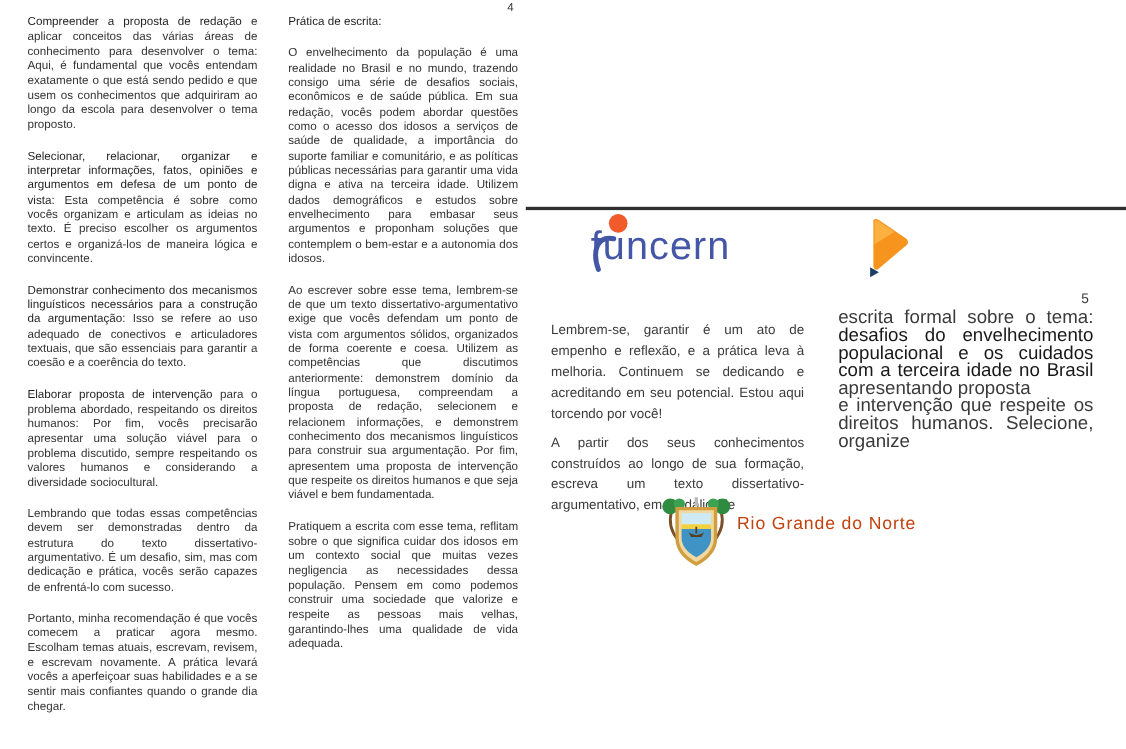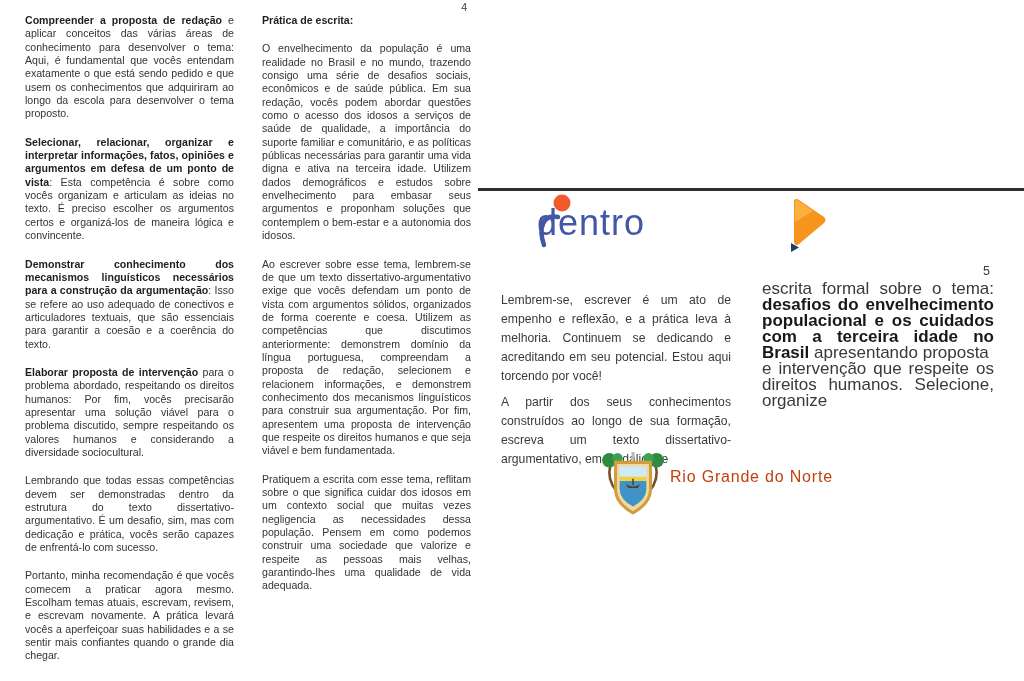--- a/index.html
+++ b/index.html
@@ -5,21 +5,21 @@
   html,body{margin:0;padding:0;}
   body{
     width:1024px;height:681px;position:relative;overflow:hidden;
     background:#ffffff;
     font-family:"Liberation Sans","DejaVu Sans",sans-serif;
     color:#333333;
   }
   
   .doc-col{position:absolute;text-align:justify;}
   .doc-col p{margin:0 0 15px 0;}
-  .doc-col b{font-weight:bold;color:#1f1f1f;}
+  .doc-col b{font-weight:normal;color:#1f1f1f;}
   #p4c1{left:25px;top:14px;width:209px;font-size:10.6px;line-height:13.35px;}
   #p4c2{left:262px;top:14px;width:209px;font-size:10.6px;line-height:13.35px;}
   #pagenum4{position:absolute;left:425px;top:1px;width:42px;text-align:right;
             font-size:10.5px;color:#3a3a3a;}
   
   #divider{position:absolute;left:478px;top:188px;width:546px;height:3px;background:#2f2f2f;}
   #pagenum5{position:absolute;left:948px;top:264px;width:42px;text-align:right;
             font-size:12.5px;color:#3a3a3a;}
   #p5c1{left:501px;top:291px;width:230px;font-size:12.2px;line-height:19px;color:#3a3a3a;}
   #p5c1 p{margin:0 0 7px 0;}
@@ -68,35 +68,35 @@
     <p><span>Pratiquem a escrita com esse tema, reflitam sobre o que significa cuidar dos idosos em um contexto social que muitas vezes negligencia as necessidades dessa população. Pensem em como podemos construir uma sociedade que valorize e respeite as pessoas mais velhas, garantindo-lhes uma qualidade de vida adequada.</span></p>
   </div>
 
 <div id="divider"></div>
 
 <div id="funcern">
   <svg class="mark" width="46" height="58" viewBox="0 0 46 58">
     <circle cx="32" cy="10" r="8.5" fill="#f15b2b"></circle>
     <path d="M28 24 C13 21 8 35 14 52" stroke="#4456a6" stroke-width="4.5" fill="none" stroke-linecap="round"></path>
   </svg>
-  <div class="word">dentro</div>
+  <div class="word">funcern</div>
 </div>
 
 <div id="escola">
   <svg class="tri" width="44" height="56" viewBox="0 0 44 56">
     <path d="M8 4 Q10 2 13 4 L38 21 Q41 24 38 27 L13 48 Q9 51 8 46 Z" fill="#f7941e"></path>
     <path d="M9 5 Q10 3.5 12.5 5 L27 15 L9 26 Z" fill="#fbb040"></path>
     <path d="M5 47 l8 4.5 L5 56 Z" fill="#1c3e63"></path>
   </svg>
 </div>
 
 <div id="pagenum5">5</div>
 
 <div class="doc-col" id="p5c1">
-    <p><span>Lembrem-se, escrever é um ato de empenho e reflexão, e a prática leva à melhoria. Continuem se dedicando e acreditando em seu potencial. Estou aqui torcendo por você!</span></p>
+    <p><span>Lembrem-se, garantir é um ato de empenho e reflexão, e a prática leva à melhoria. Continuem se dedicando e acreditando em seu potencial. Estou aqui torcendo por você!</span></p>
     <p><span>A partir dos seus conhecimentos construídos ao longo de sua formação, escreva um texto dissertativo-argumentativo, em modalidade</span></p>
   </div>
 
 <div class="doc-col" id="p5c2">
     <p><span>escrita formal sobre o tema: </span><b>desafios do envelhecimento populacional e os cuidados com a terceira idade no Brasil</b><span> apresentando proposta</span><br><span>e intervenção que respeite os direitos humanos. Selecione, organize</span><br></p>
   </div>
 
 <div id="alrn">
   <svg class="crest" width="70" height="70" viewBox="0 0 66 68">
 

